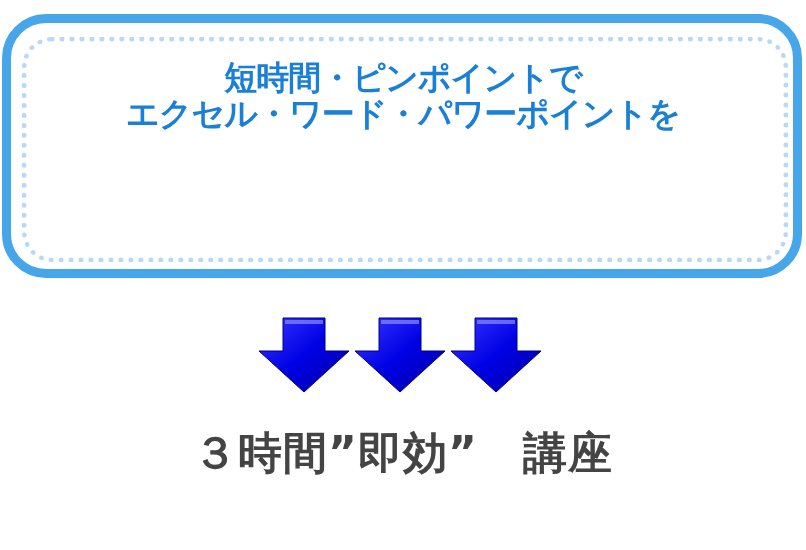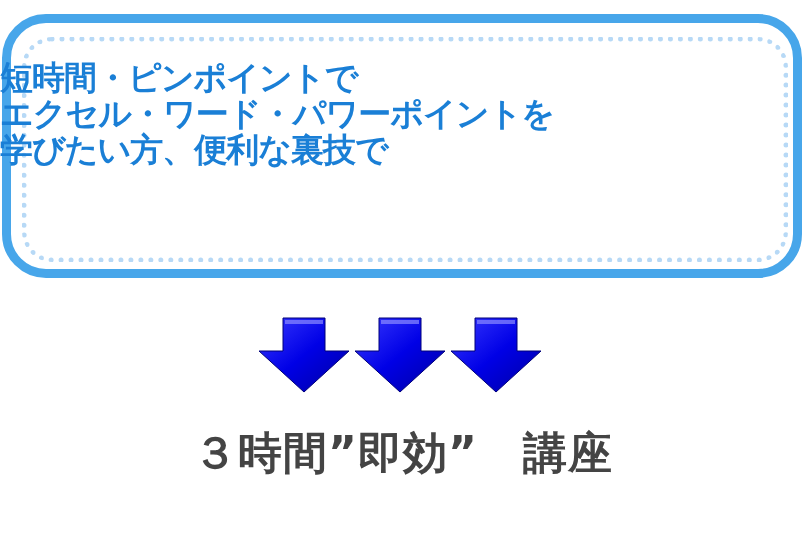--- a/index.html
+++ b/index.html
@@ -9,21 +9,21 @@
     }
     .outer-box {
       position: absolute; left: 2px; top: 14px; width: 782px; height: 246px;
       border: 9px solid #47a6ea; border-radius: 44px; background: #fff;
     }
     .inner-box {
       position: absolute; left: 22px; top: 37px; width: 756px; height: 215px;
       border: 5px dotted #b7d9f6; border-radius: 30px;
     }
     .headline {
-      position: absolute; left: 0; top: 60px; width: 806px; 
+      position: absolute; left: 0; top: 60px; width: 806px; text-align: center;
       color: #1a7fd6; font-weight: bold; font-size: 33px; line-height: 36px; letter-spacing: -1px;
     }
     .headline div { white-space: nowrap; }
     .arrows {
       position: absolute; left: 257px; top: 315px; width: 290px; height: 80px;
       display: flex; gap: 2px;
     }
     .arrow { width: 94px; height: 80px; }
     .course-title {
       position: absolute; left: 0; top: 425px; width: 806px; text-align: center;
@@ -32,21 +32,20 @@
   </style>
 </head>
 <body>
 
 <div class="outer-box"></div>
 <div class="inner-box"></div>
 
 <div class="headline">
   <div>短時間・ピンポイントで</div>
   <div>エクセル・ワード・パワーポイントを</div>
-  <div>学びたい方、便利な裏技で</div>
 </div>
 
 <div class="arrows">
   <svg class="arrow" viewBox="0 0 94 80">
     <defs>
       <linearGradient id="ag" x1="0" y1="0" x2="1" y2="1">
         <stop offset="0" stop-color="#3a3aff"></stop>
         <stop offset="0.5" stop-color="#0000e6"></stop>
         <stop offset="1" stop-color="#0000a0"></stop>
       </linearGradient>

